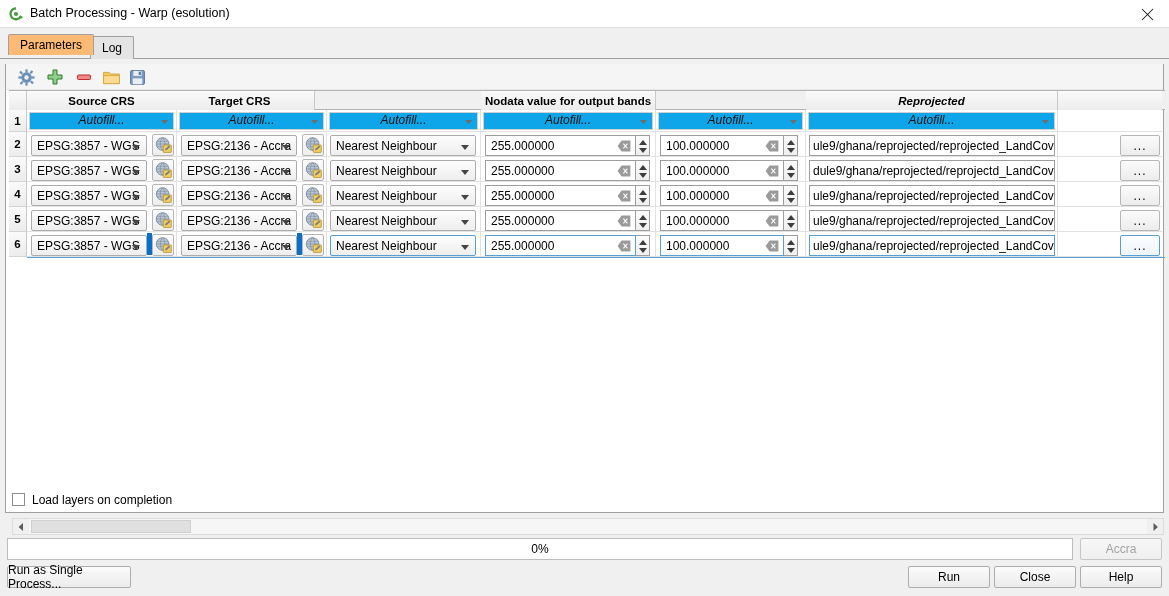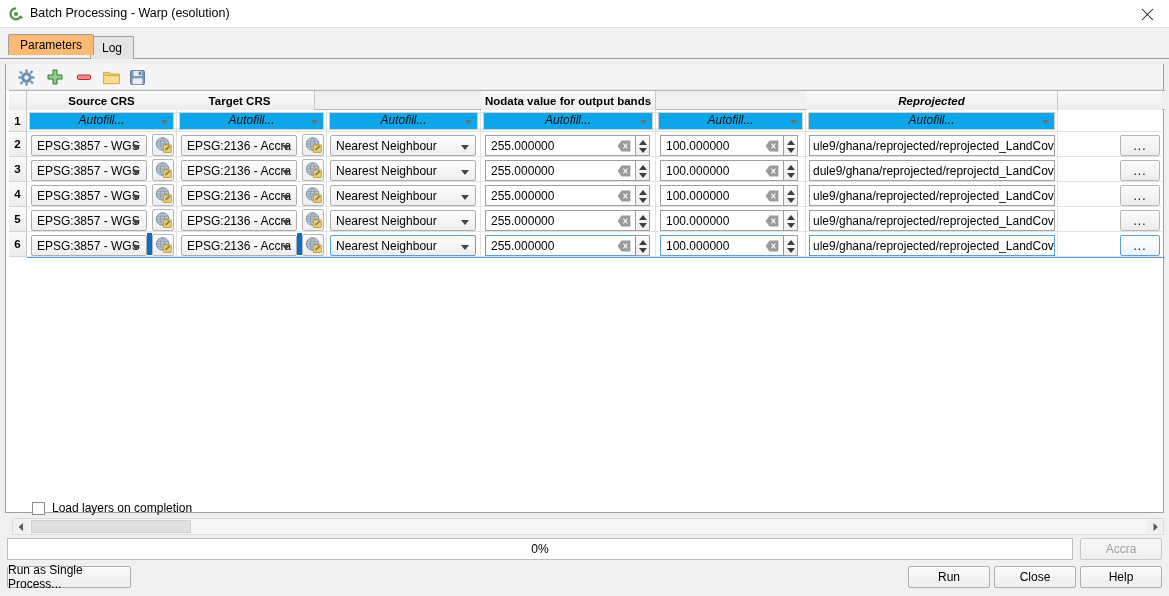--- a/index.html
+++ b/index.html
@@ -225,21 +225,21 @@
   }
   .hs-thumb {
     position:absolute; top:1px; left:18px; width:160px; height:13px;
     background:#e0e0e0; border:1px solid #d0d0d0;
     cursor:pointer;
   }
 
   
   .chkbar {
     position:absolute; left:5px; top:493px; width:939px; height:22px;
-    display:flex; align-items:flex-end;margin-left:20px;
+    display:flex; align-items:flex-start;
   }
   .chkbox {
     width:13px; height:13px; background:#fff;
     border:1px solid #8c8c8c; margin-left:7px; margin-right:7px;
     cursor:pointer;
   }
   .chklabel { font-size:12px; cursor:pointer; }
 
   
   .progress {

